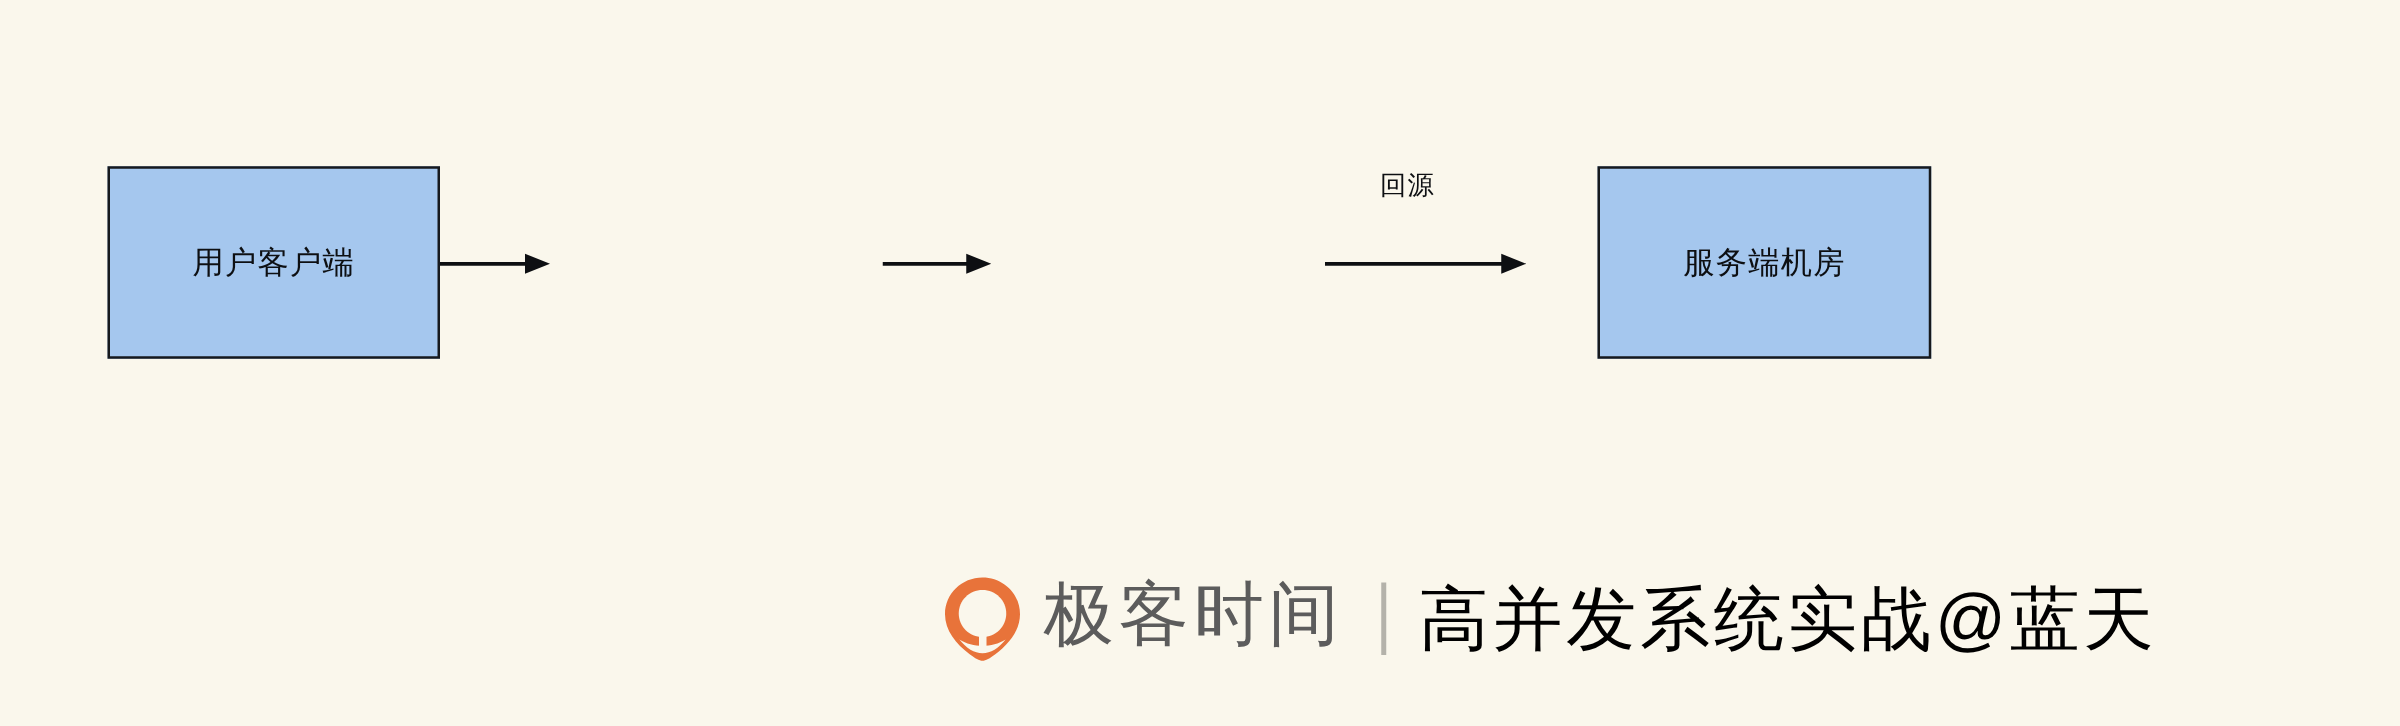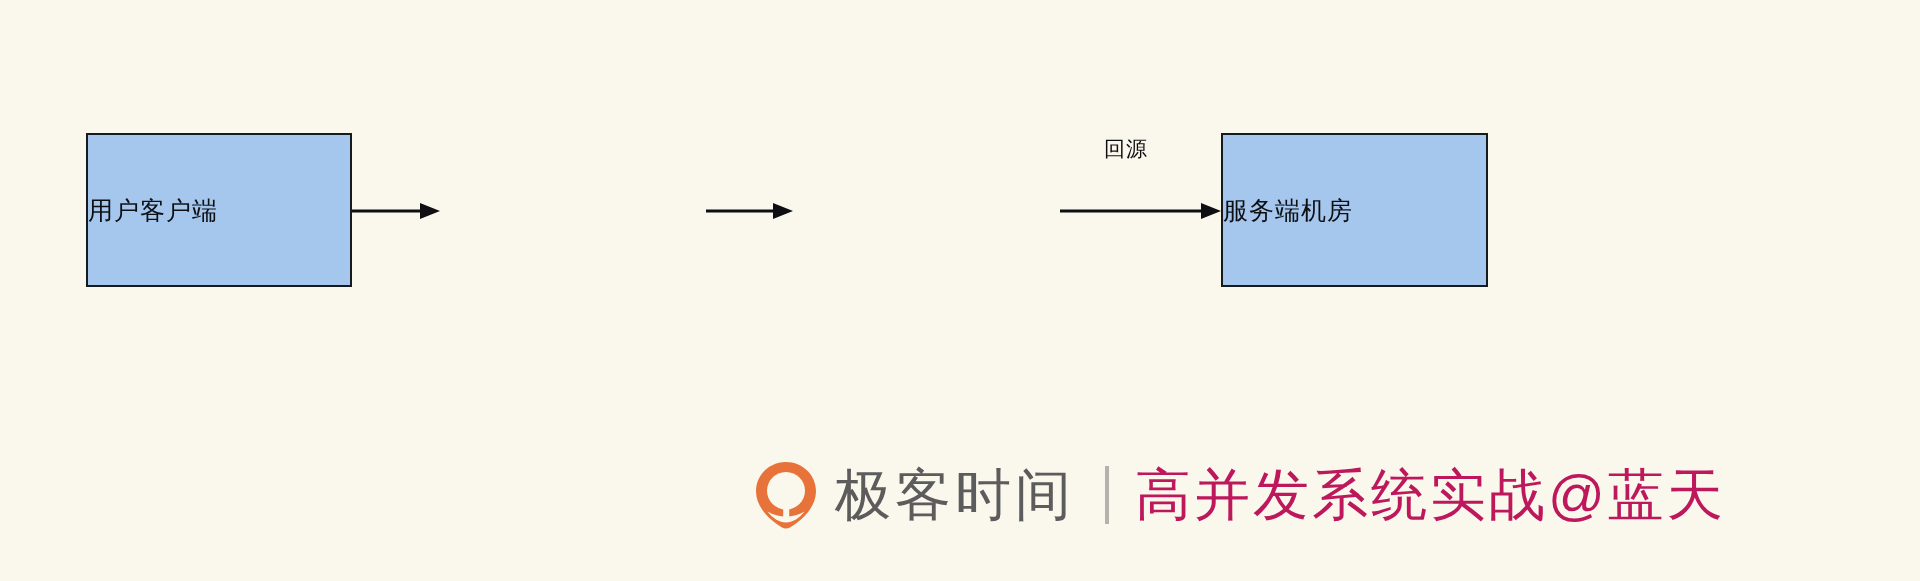--- a/index.html
+++ b/index.html
@@ -24,34 +24,34 @@
   
   .node {
     position: absolute;
     top: 133px;
     height: 154px;
     background: #a5c7ee;
     border: 2px solid #16191d;
     box-sizing: border-box;
     display: flex;
     align-items: center;
-    justify-content: flex-start;
+    justify-content: center;
   }
   .node-label {
     font-size: 25px;
     color: #0d0f12;
     letter-spacing: 1px;
     line-height: 1;
     white-space: nowrap;
   }
 
   #node-0 { left: 86px;   width: 266px; }
   #node-1 { left: 440px;  width: 266px; }
   #node-2 { left: 793px;  width: 267px; }
-  #node-3 { left: 1221px; width: 267px; }
+  #node-3 { left: 1278px; width: 267px; }
 
   
   .edge {
     position: absolute;
     top: 200px;
     height: 22px;
   }
   .edge svg { display: block; }
 
   #edge-0 { left: 352px;  width: 88px; }
@@ -84,32 +84,32 @@
     width: 62px;
     height: 70px;
     flex: 0 0 auto;
     margin-right: 18px;
   }
   #watermark-brand {
     font-size: 56px;
     color: #5c5c5c;
     letter-spacing: 4px;
     line-height: 1;
-    font-family: Liberation Sans, sans-serif;
+    font-family: Liberation Mono, monospace;
   }
   #watermark-divider {
     width: 4px;
     height: 58px;
     background: #b4b2aa;
     margin: 0 26px 0 30px;
     flex: 0 0 auto;
   }
   #watermark-course {
     font-size: 56px;
-    color: #be185d;
+    color: #000000;
     letter-spacing: 3px;
     line-height: 1;
   }
 </style>
 </head>
 <body>
 
 <div id="canvas">
 
   <div class="node" id="node-0">

